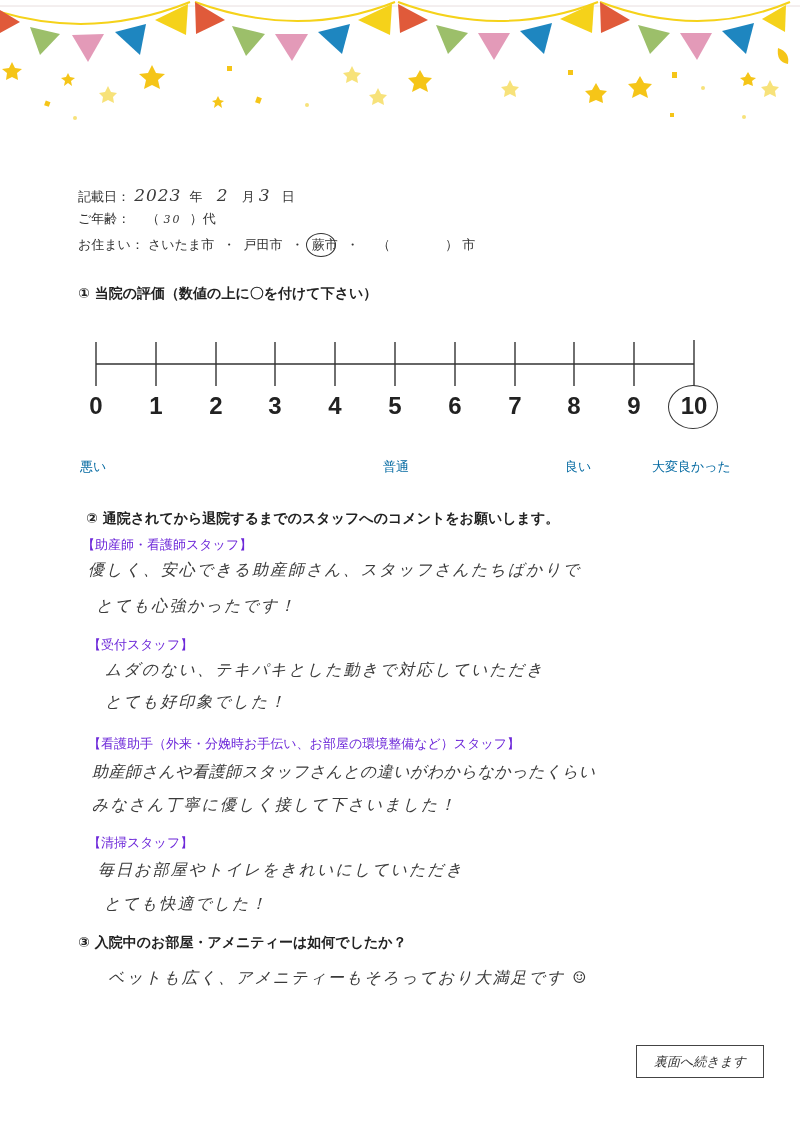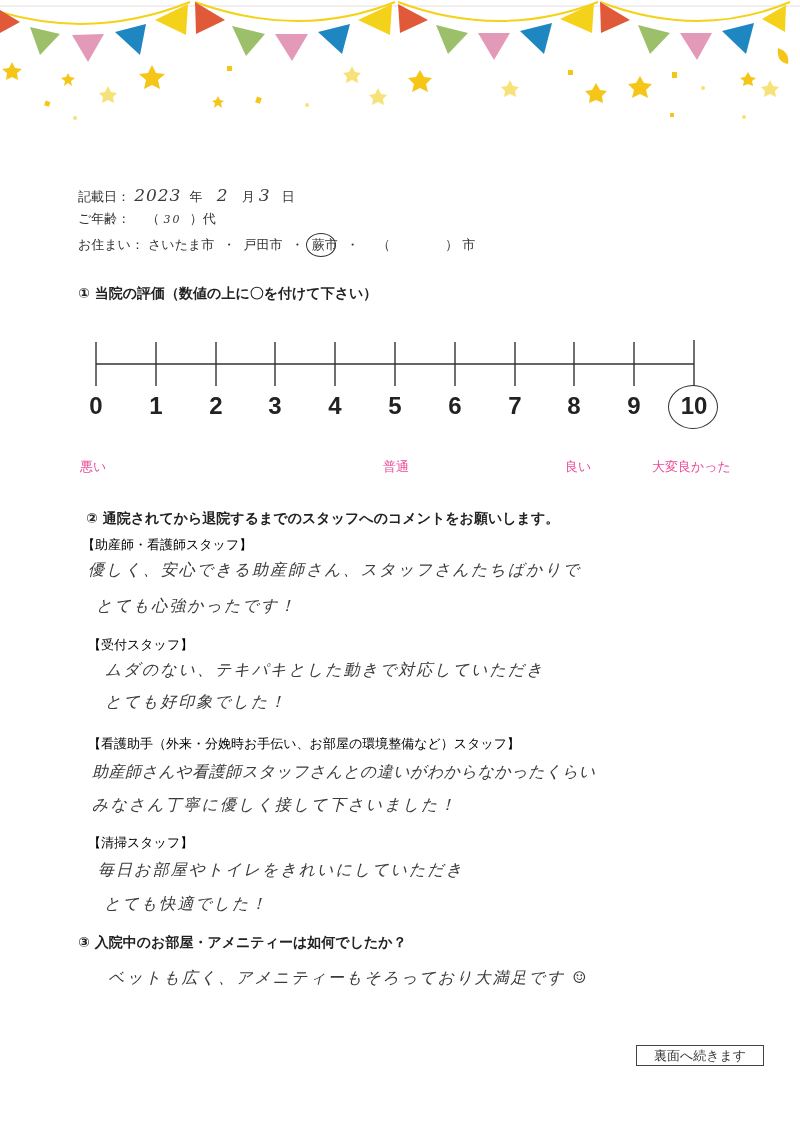--- a/index.html
+++ b/index.html
@@ -4,30 +4,30 @@
 <style>
   html, body { margin: 0; padding: 0; background: #ffffff; }
   body { width: 800px; height: 1130px; position: relative; overflow: hidden;
          font-family: "DejaVu Sans", "Liberation Sans", sans-serif; color: #2a2a2a; }
   .abs { position: absolute; }
   .banner { position: absolute; left: 0; top: 0; width: 800px; height: 130px; }
   .printed { font-size: 13px; color: #333; white-space: nowrap; }
   .hand { font-family: "DejaVu Serif", "Liberation Serif", serif; font-size: 16px; color: #3a3a3a;
           letter-spacing: 2px; white-space: nowrap; font-style: italic; }
   .section-title { font-size: 14px; font-weight: bold; color: #222; white-space: nowrap; }
-  .sub-label { font-size: 13px; color: #000000; white-space: nowrap; }
+  .sub-label { font-size: 13px; color: #6d28d9; white-space: nowrap; }
   .scale-svg { position: absolute; left: 0; top: 320px; width: 800px; height: 130px; }
   .scale-num { position: absolute; top: 392px; width: 40px; margin-left: -20px; text-align: center;
                font-family: "Liberation Sans", sans-serif; font-weight: bold; font-size: 24px; color: #222; }
   .scale-circle { position: absolute; left: 668px; top: 385px; width: 50px; height: 44px;
                   border: 1.5px solid #333; border-radius: 50%; box-sizing: border-box; }
-  .anchor { position: absolute; top: 458px; font-size: 13px; color: #ec4899; white-space: nowrap; }
-  .continue-box { position: absolute; left: 636px; top: 1045px; width: 128px; height: 21px;
+  .anchor { position: absolute; top: 458px; font-size: 13px; color: #0369a1; white-space: nowrap; }
+  .continue-box { position: absolute; left: 636px; top: 1045px; width: 128px; height: 33px;
                   border: 1.5px solid #444; box-sizing: border-box; display: flex;
-                  align-items: center; justify-content: center; font-size: 13px; color: #333; }
+                  align-items: center; justify-content: center; font-size: 13px; color: #333; font-style: italic; }
   .city-circle { position: absolute; left: 306px; top: 233px; width: 30px; height: 24px;
                  border: 1.3px solid #333; border-radius: 50%; box-sizing: border-box; }
 </style>
 </head>
 <body>
 
 <svg class="banner" viewBox="0 0 800 130" xmlns="http://www.w3.org/2000/svg">
   <line x1="0" y1="6" x2="800" y2="6" stroke="#e8dede" stroke-width="1"></line>
 
   <path d="M0 12 Q95 40 190 2" stroke="#f5d21a" stroke-width="2" fill="none"></path>

